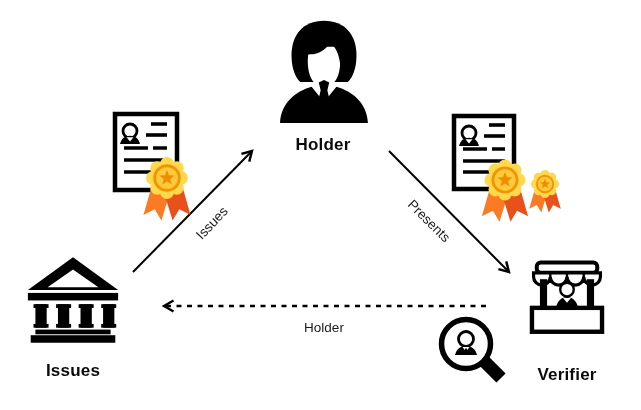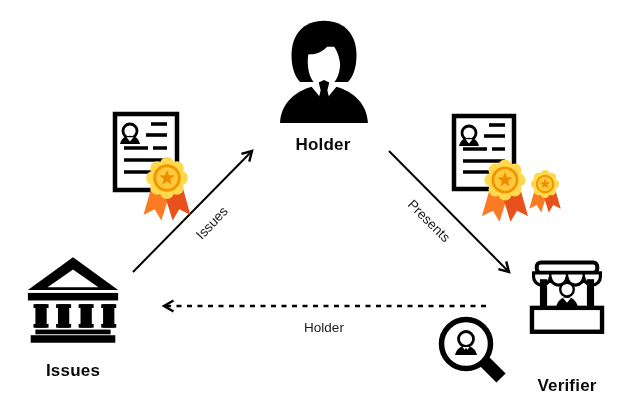--- a/index.html
+++ b/index.html
@@ -74,21 +74,21 @@
     <rect x="20" y="24" width="9" height="40" fill="#000"></rect>
     <rect x="79" y="24" width="9" height="40" fill="#000"></rect>
     <g>
       <circle cx="54" cy="37" r="8.5" fill="#fff" stroke="#000" stroke-width="3"></circle>
       <path fill="#000" d="M45.5 36a8.5 8.5 0 0 1 17 0c-2-5.5-5-8-8.5-8s-6.5 2.5-8.5 8z"></path>
       <path fill="#000" d="M40 60c2-9 7.5-13.5 14-13.5S66 51 68 60z"></path>
       <path fill="#fff" d="M49 47.5l5 6 5-6z"></path>
     </g>
     <rect x="10" y="60" width="88" height="30" fill="#fff" stroke="#000" stroke-width="5.5"></rect>
   </svg>
-  <div class="label node-label" style="left:567px;top:386px">Verifier</div>
+  <div class="label node-label" style="left:567px;top:375px">Verifier</div>
 
   <svg class="abs" style="left:110px;top:110px" width="100" height="112" viewBox="0 0 100 112">
     <rect x="5" y="4" width="62" height="76" fill="#fff" stroke="#000" stroke-width="4.5"></rect>
     <g>
       <circle cx="20" cy="21" r="7" fill="#fff" stroke="#000" stroke-width="2.8"></circle>
       <path fill="#000" d="M13 20a7 7 0 0 1 14 0c-1.8-4.4-4.2-6.4-7-6.4s-5.2 2-7 6.4z"></path>
       <path fill="#000" d="M10 34c1.2-5.4 5-8.3 10-8.3s8.8 2.9 10 8.3z"></path>
       <path fill="#fff" d="M16.5 27.2 20 31.6l3.5-4.4z"></path>
     </g>
     <g stroke="#000" stroke-width="3.6">

